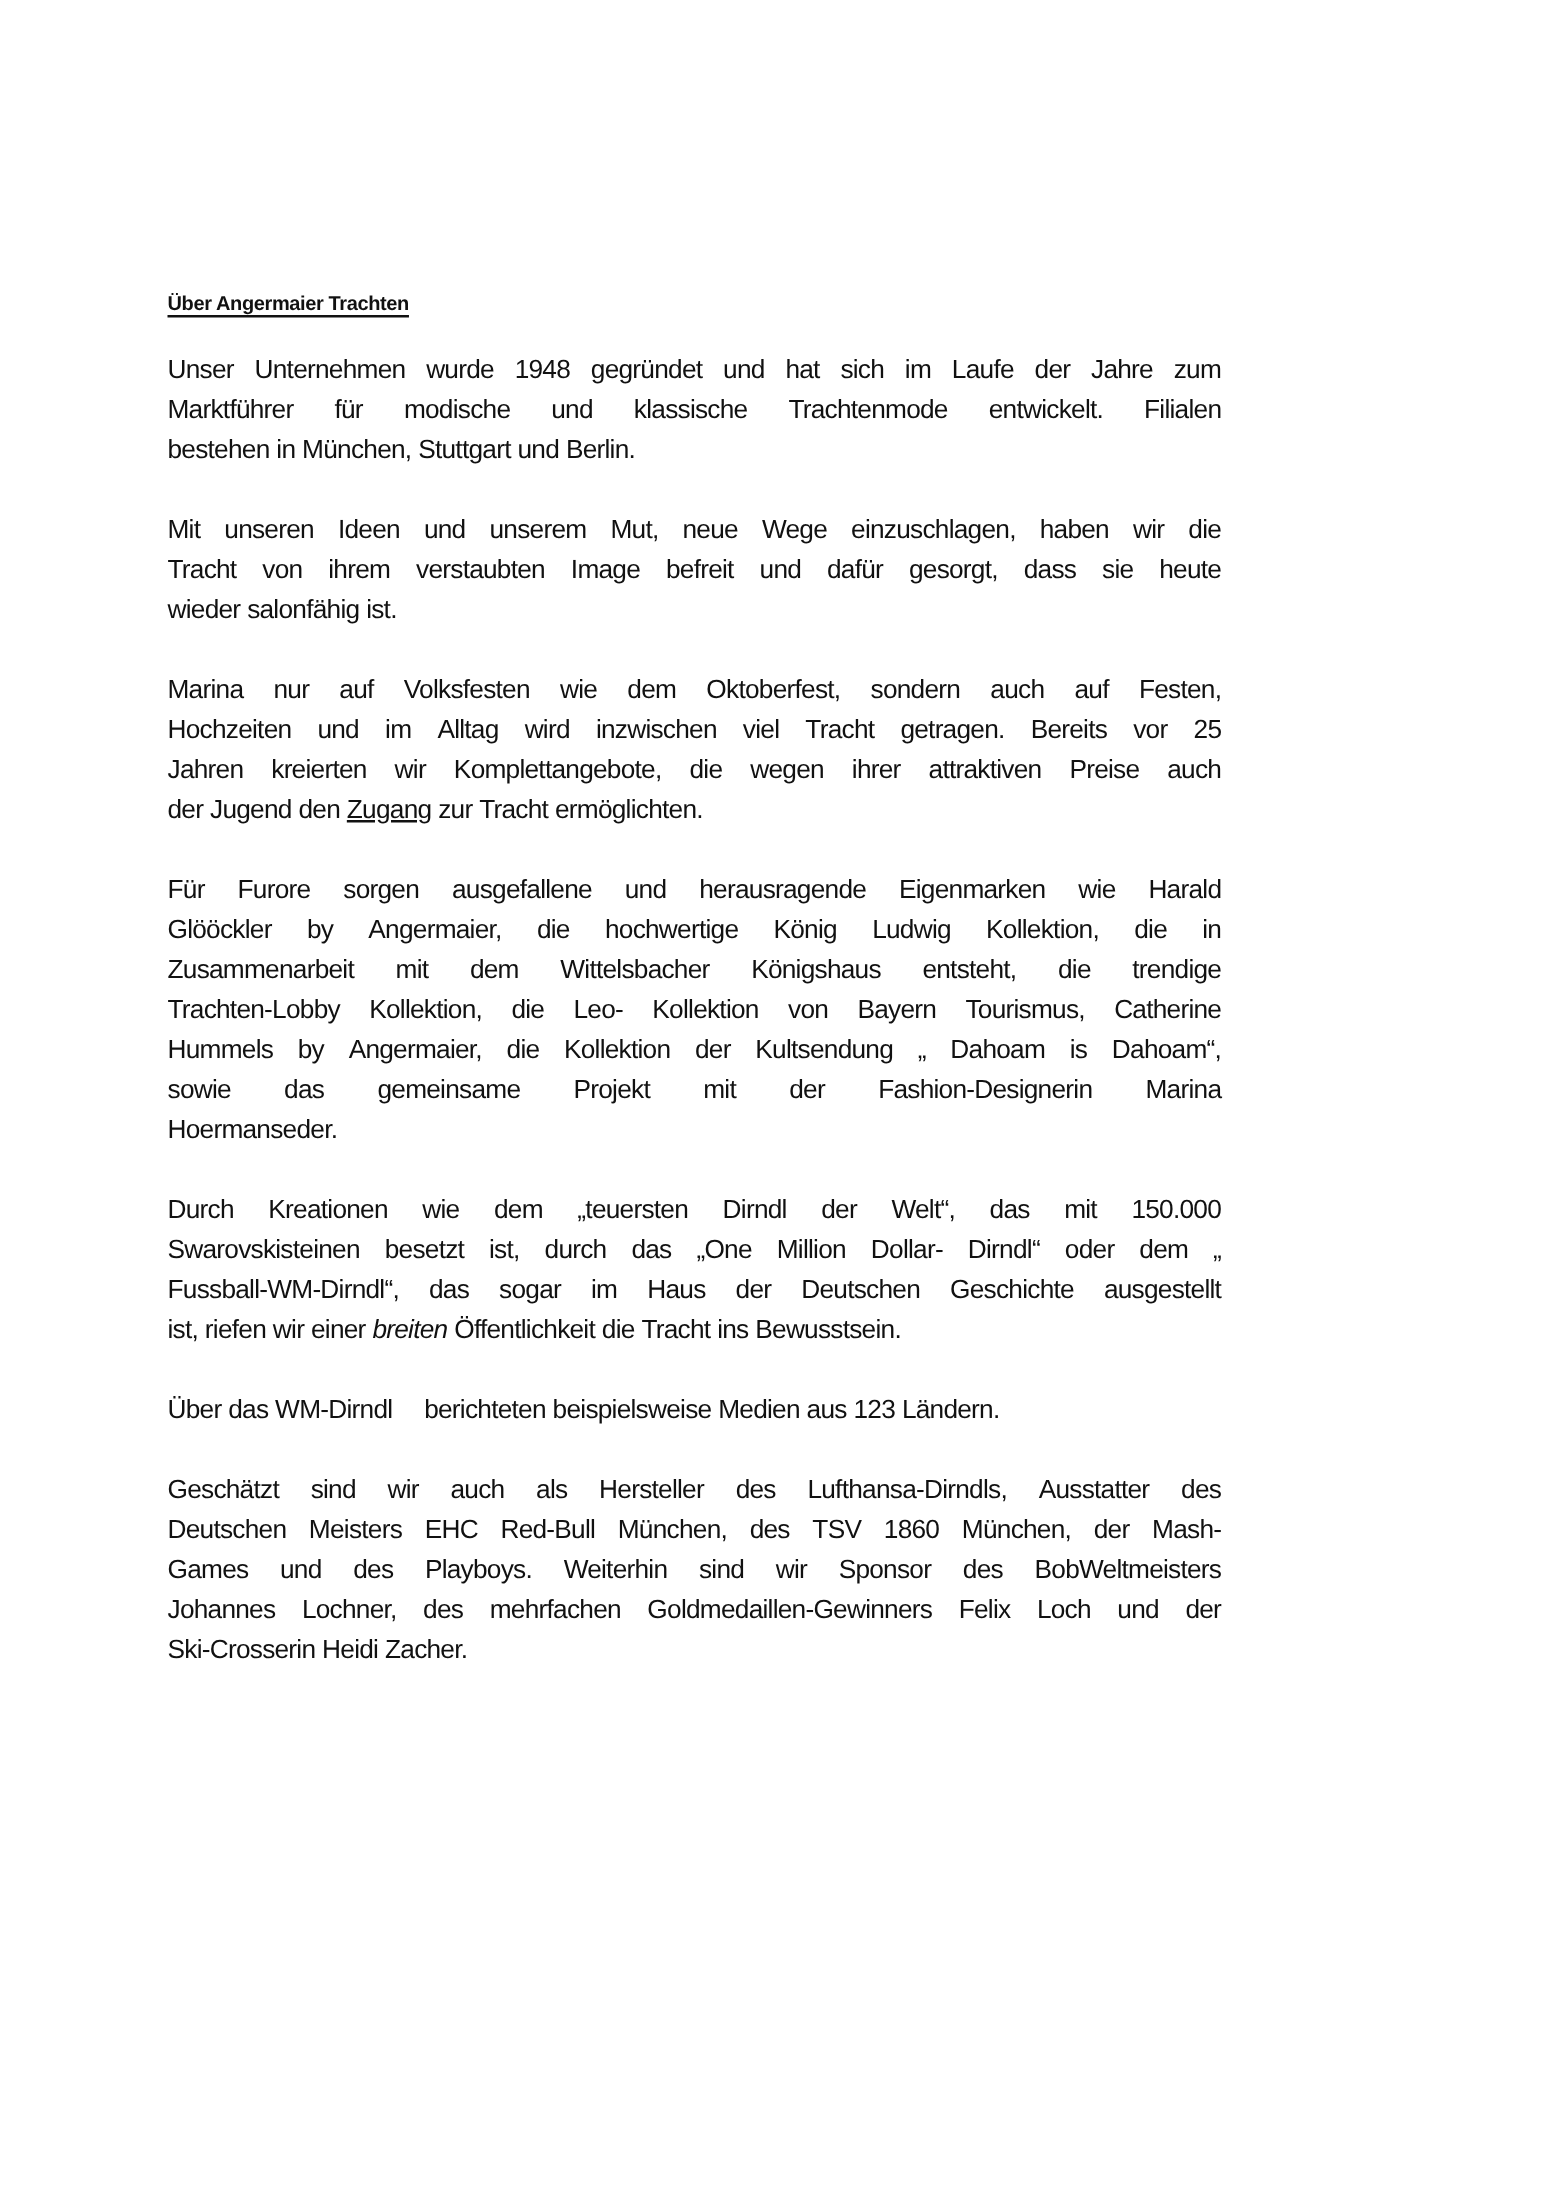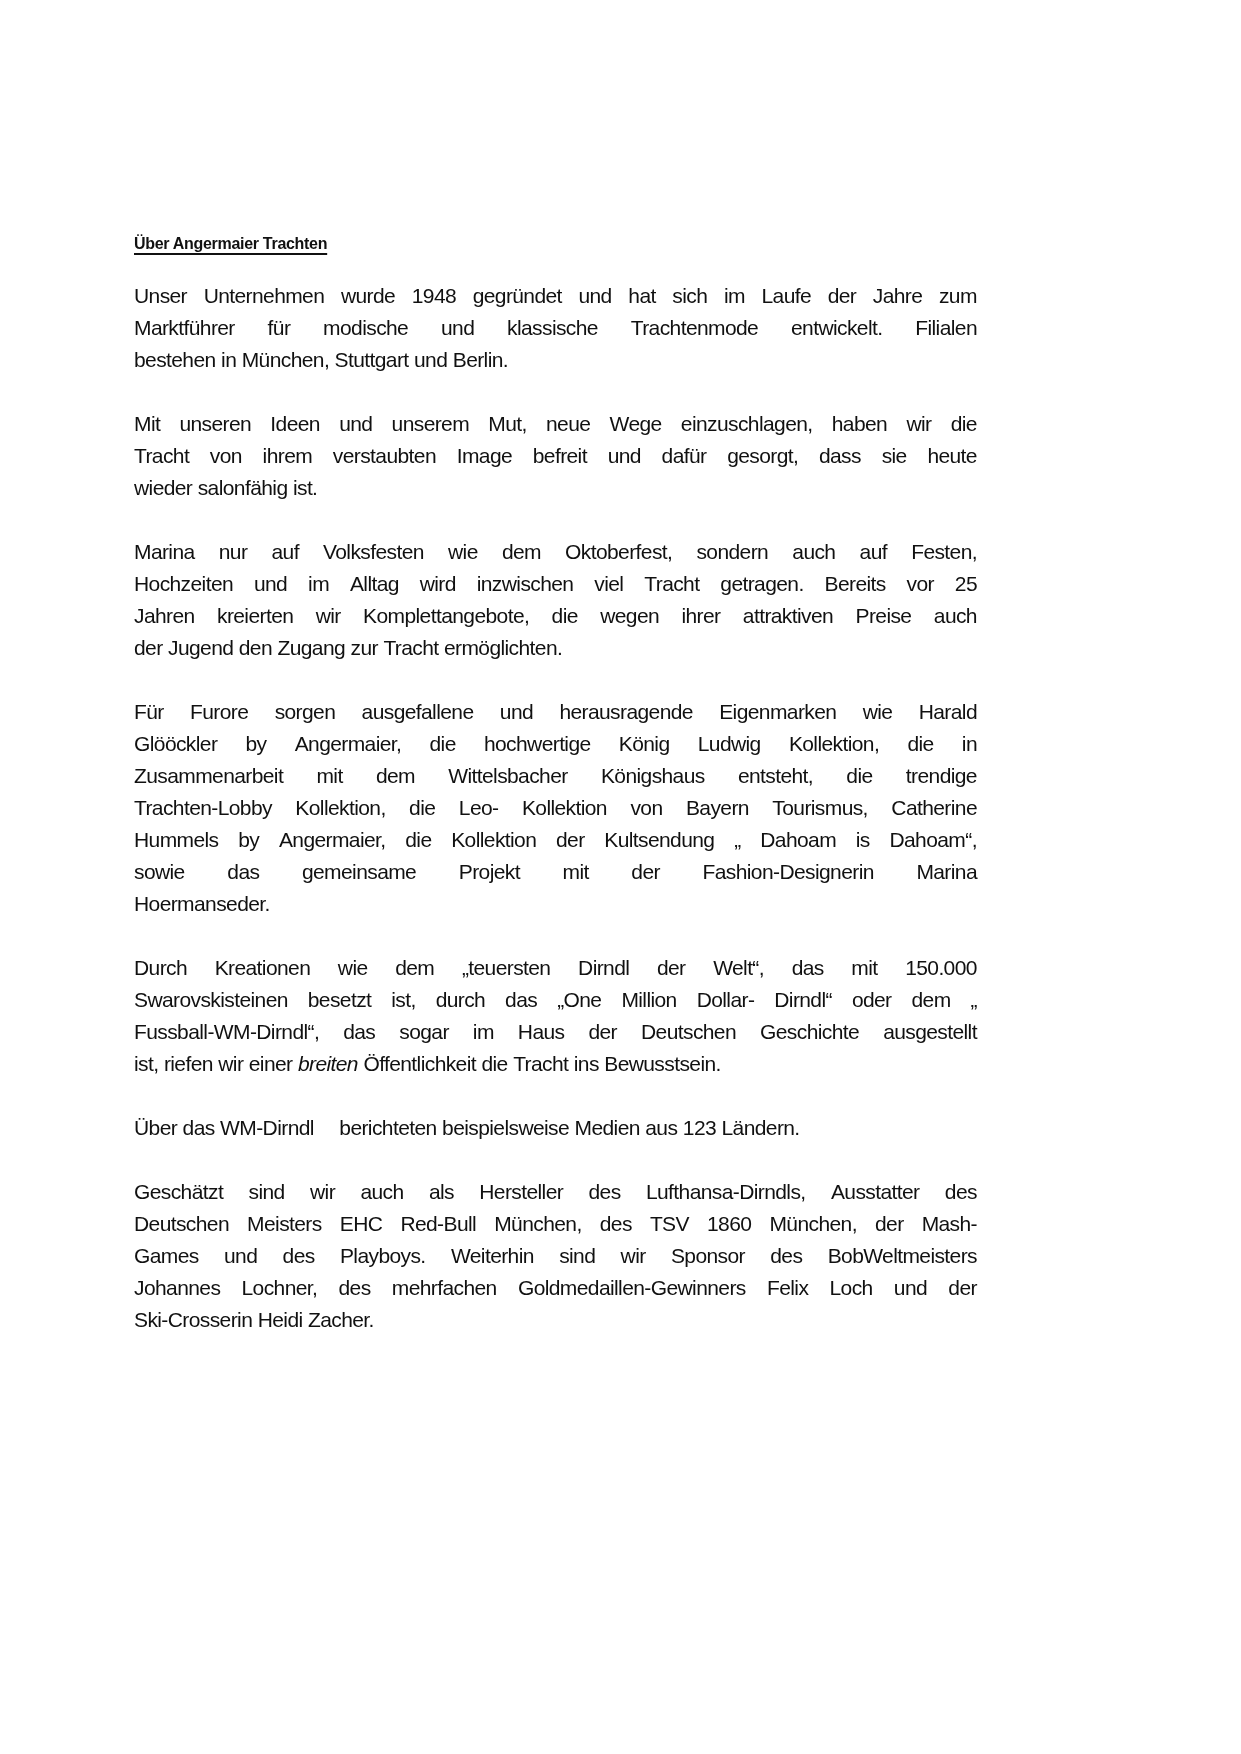--- a/index.html
+++ b/index.html
@@ -162,21 +162,21 @@
           <span>wegen</span>
           <span>ihrer</span>
           <span>attraktiven</span>
           <span>Preise</span>
           <span>auch</span>
         </div>
         <div class="jline last">
           <span style="margin-right: 0.26em;">der</span>
           <span style="margin-right: 0.26em;">Jugend</span>
           <span style="margin-right: 0.26em;">den</span>
-          <span style="margin-right: 0.26em;">Zugang</span>
+          <span style="margin-right: 0.26em; text-decoration: underline;">Zugang</span>
           <span style="margin-right: 0.26em;">zur</span>
           <span style="margin-right: 0.26em;">Tracht</span>
           <span>ermöglichten.</span>
         </div>
       </div>
       <div class="para">
         <div class="jline">
           <span>Für</span>
           <span>Furore</span>
           <span>sorgen</span>

